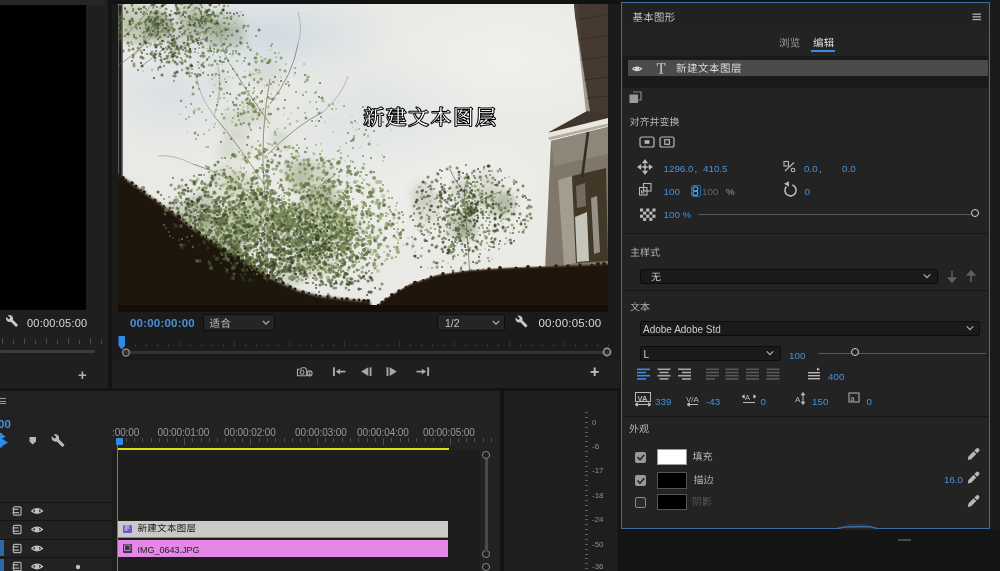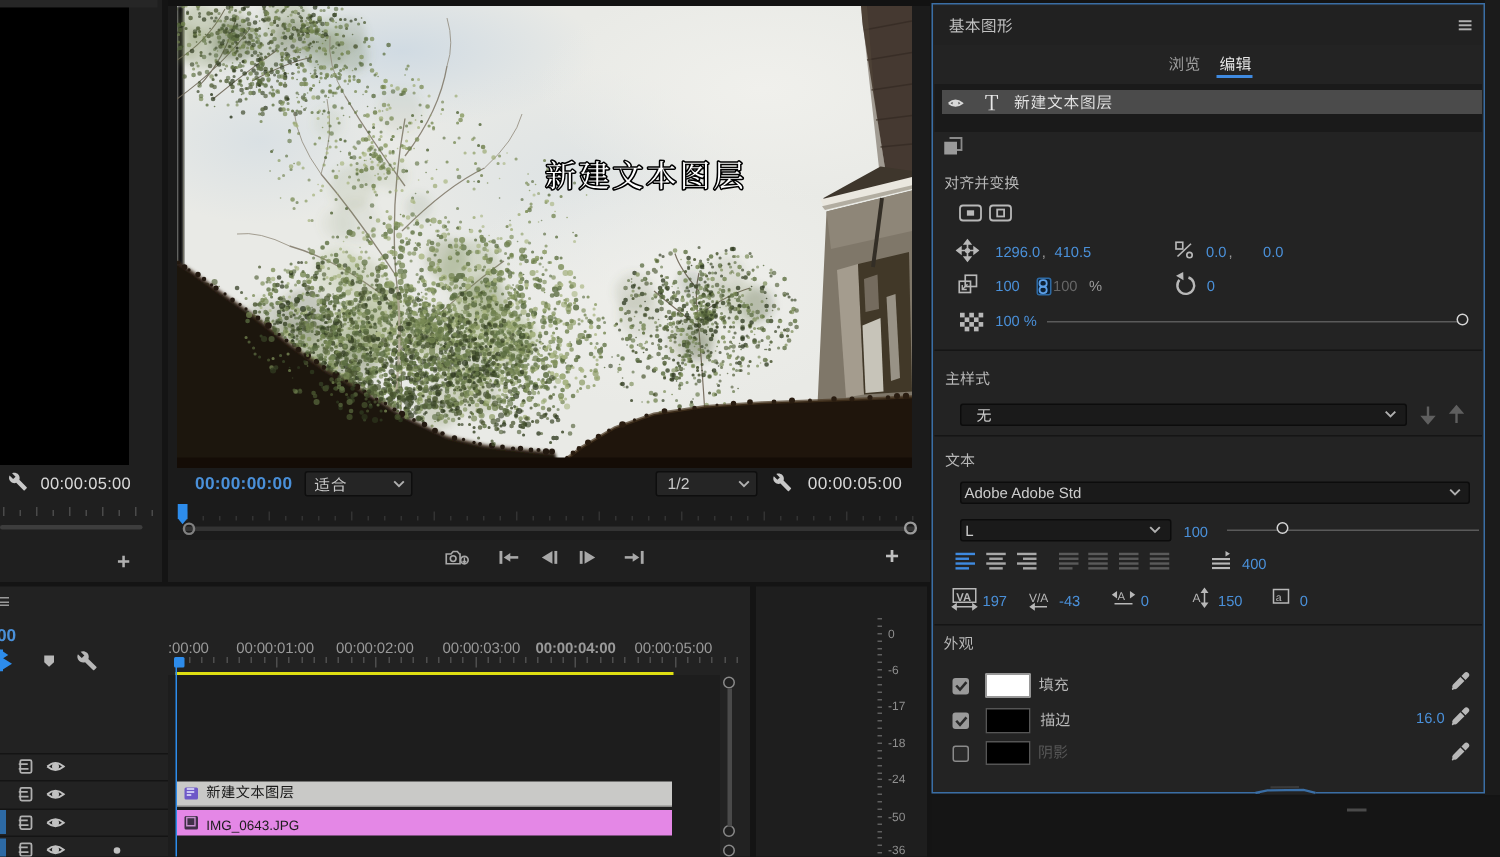--- a/index.html
+++ b/index.html
@@ -727,21 +727,21 @@
 <div class="abs" style="left:0;top:388px;width:620px;height:3px;background:#141414;"></div>
 <div class="abs" style="left:0;top:391px;width:500px;height:180px;background:#222222;"></div>
 <div class="abs" style="left:0;top:398.0px;width:6px;height:1.3px;background:#9a9a9a;"></div>
 <div class="abs" style="left:0;top:400.5px;width:6px;height:1.3px;background:#9a9a9a;"></div>
 <div class="abs" style="left:0;top:403.0px;width:6px;height:1.3px;background:#9a9a9a;"></div>
 <div class="t" style="left:-2px;top:418px;font-size:11.5px;color:#4a90d9;font-weight:bold;letter-spacing:0px;">00</div>
 <div class="t" style="left:112px;top:426.5px;font-size:10px;color:#9a9a9a;font-weight:normal;letter-spacing:-0.1px;">:00:00</div>
 <div class="t" style="left:157.5px;top:426.5px;font-size:10px;color:#9a9a9a;font-weight:normal;letter-spacing:-0.1px;">00:00:01:00</div>
 <div class="t" style="left:224px;top:426.5px;font-size:10px;color:#9a9a9a;font-weight:normal;letter-spacing:-0.1px;">00:00:02:00</div>
 <div class="t" style="left:295px;top:426.5px;font-size:10px;color:#9a9a9a;font-weight:normal;letter-spacing:-0.1px;">00:00:03:00</div>
-<div class="t" style="left:357px;top:426.5px;font-size:10px;color:#9a9a9a;font-weight:bold;letter-spacing:-0.1px;">00:00:04:00</div>
+<div class="t" style="left:357px;top:426.5px;font-size:10px;color:#9a9a9a;font-weight:normal;letter-spacing:-0.1px;">00:00:04:00</div>
 <div class="t" style="left:423px;top:426.5px;font-size:10px;color:#9a9a9a;font-weight:normal;letter-spacing:-0.1px;">00:00:05:00</div>
 <div class="abs" style="left:117.5px;top:438px;width:1px;height:7px;background:#4e4e4e;"></div>
 <div class="abs" style="left:125.8px;top:438px;width:1px;height:4px;background:#4e4e4e;"></div>
 <div class="abs" style="left:134.1px;top:438px;width:1px;height:4px;background:#4e4e4e;"></div>
 <div class="abs" style="left:142.4px;top:438px;width:1px;height:4px;background:#4e4e4e;"></div>
 <div class="abs" style="left:150.7px;top:438px;width:1px;height:4px;background:#4e4e4e;"></div>
 <div class="abs" style="left:159.0px;top:438px;width:1px;height:4px;background:#4e4e4e;"></div>
 <div class="abs" style="left:167.3px;top:438px;width:1px;height:4px;background:#4e4e4e;"></div>
 <div class="abs" style="left:175.6px;top:438px;width:1px;height:4px;background:#4e4e4e;"></div>
 <div class="abs" style="left:183.9px;top:438px;width:1px;height:7px;background:#4e4e4e;"></div>
@@ -868,21 +868,21 @@
 <div class="abs" style="left:623px;top:290px;width:365px;height:1px;background:#151515;"></div>
 <div class="abs" style="left:623px;top:416px;width:365px;height:1px;background:#151515;"></div>
 <div class="abs" style="left:640px;top:269px;width:298px;height:15px;background:#1a1a1a;border:1px solid #0c0c0c;border-radius:2px;"></div>
 <div class="abs" style="left:640px;top:321px;width:340px;height:15px;background:#1a1a1a;border:1px solid #0c0c0c;border-radius:2px;"></div>
 <div class="t" style="left:643px;top:323.5px;font-size:10px;color:#cccccc;font-weight:normal;letter-spacing:0px;">Adobe Adobe Std</div>
 <div class="abs" style="left:640px;top:346px;width:141px;height:15px;background:#1a1a1a;border:1px solid #0c0c0c;border-radius:2px;"></div>
 <div class="t" style="left:643.5px;top:348.5px;font-size:10px;color:#cccccc;font-weight:normal;letter-spacing:0px;">L</div>
 <div class="t" style="left:789px;top:349.5px;font-size:9.8px;color:#4a90d9;font-weight:normal;letter-spacing:0px;">100</div>
 <div class="abs" style="left:818px;top:352.5px;width:168px;height:1.5px;background:#5a5a5a;"></div>
 <div class="abs" style="left:851px;top:347.5px;width:8px;height:8px;border:1.6px solid #d5d5d5;border-radius:50%;background:#232323;"></div>
-<div class="t" style="left:655px;top:395.5px;font-size:9.8px;color:#4a90d9;font-weight:normal;letter-spacing:0px;">197</div>
+<div class="t" style="left:655px;top:395.5px;font-size:9.8px;color:#4a90d9;font-weight:normal;letter-spacing:0px;">339</div>
 <div class="t" style="left:706px;top:395.5px;font-size:9.8px;color:#4a90d9;font-weight:normal;letter-spacing:0px;">-43</div>
 <div class="t" style="left:760.5px;top:395.5px;font-size:9.8px;color:#4a90d9;font-weight:normal;letter-spacing:0px;">0</div>
 <div class="t" style="left:812px;top:395.5px;font-size:9.8px;color:#4a90d9;font-weight:normal;letter-spacing:0px;">150</div>
 <div class="t" style="left:866.5px;top:395.5px;font-size:9.8px;color:#4a90d9;font-weight:normal;letter-spacing:0px;">0</div>
 <div class="t" style="left:828px;top:371px;font-size:9.8px;color:#4a90d9;font-weight:normal;letter-spacing:0px;">400</div>
 <div class="abs" style="left:635px;top:451.5px;width:11px;height:11px;background:#9a9a9a;border-radius:2px;"></div>
 <div class="abs" style="left:656.5px;top:448.5px;width:30.5px;height:16.5px;background:#ffffff;border:1px solid #999;"></div>
 <div class="abs" style="left:635px;top:475px;width:11px;height:11px;background:#9a9a9a;border-radius:2px;"></div>
 <div class="abs" style="left:656.5px;top:472px;width:30.5px;height:16.5px;background:#000000;border:1px solid #555;"></div>
 <div class="abs" style="left:635px;top:496.5px;width:11px;height:11px;background:#2a2a2a;border:1.3px solid #8a8a8a;border-radius:2px;"></div>

